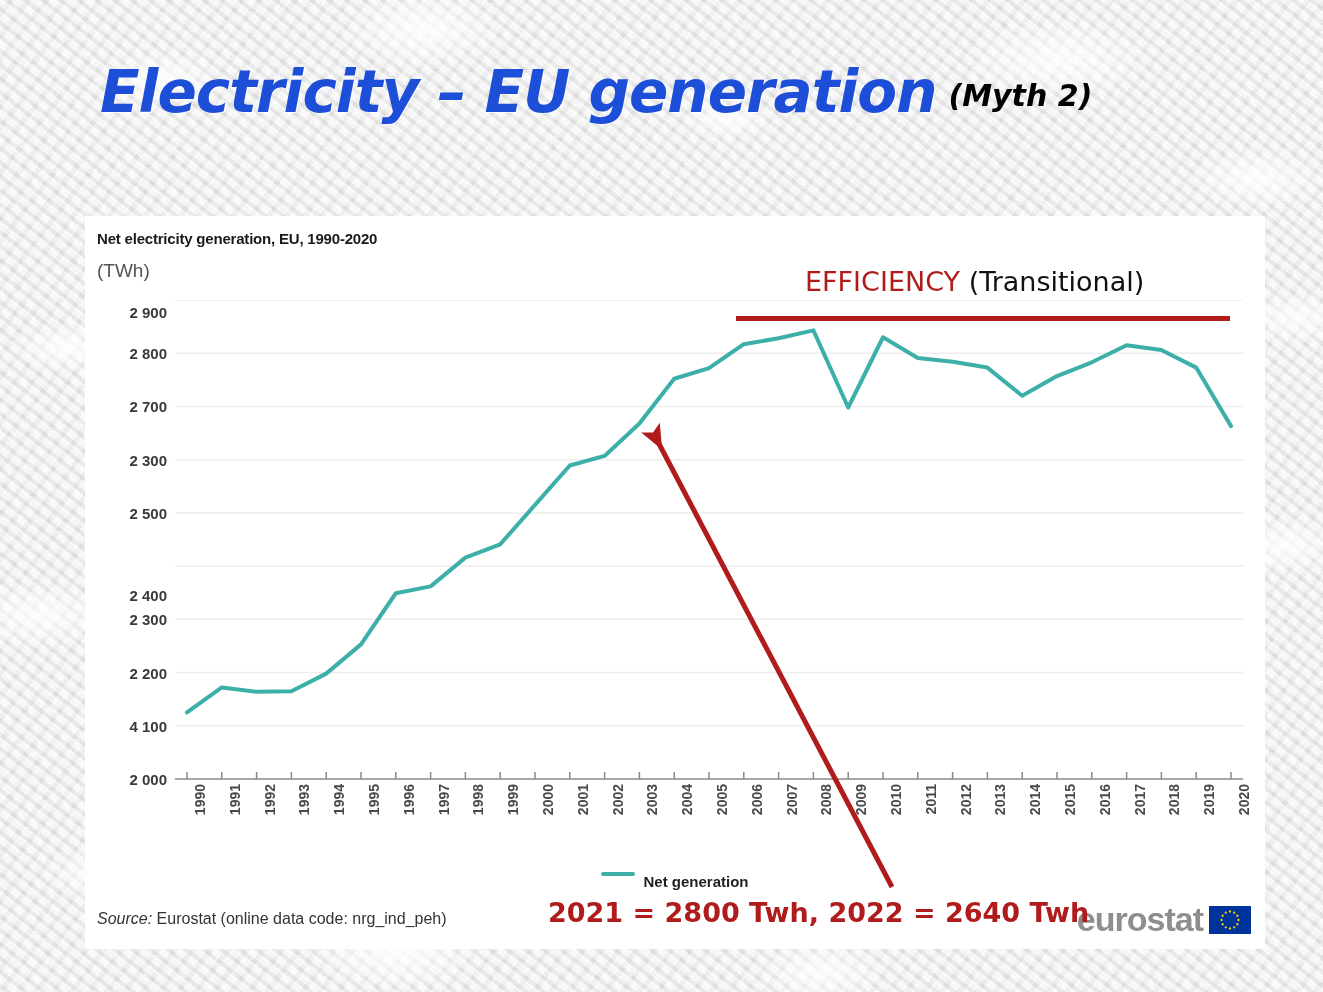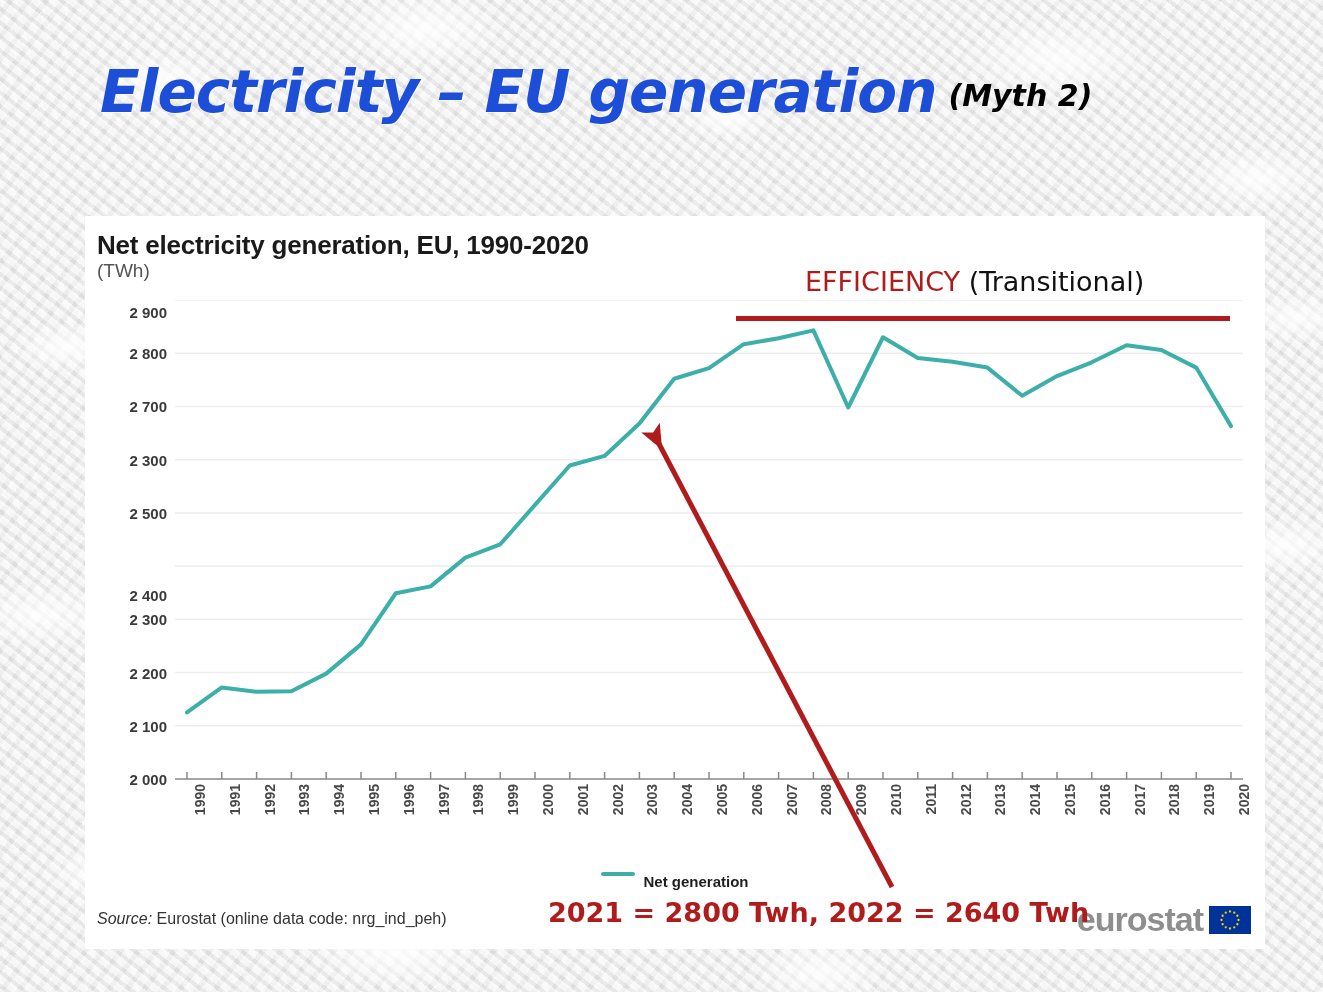--- a/index.html
+++ b/index.html
@@ -60,21 +60,21 @@
   #chart-panel {
     position: absolute;
     left: 85px; top: 216px;
     width: 1180px; height: 733px;
     background: #ffffff;
   }
 
   
   #chart-title {
     position: absolute; left: 12px; top: 14px;
-    font-size: 26px; font-weight: bold; color: #1a1a1a;
+    font-size: 15px; font-weight: bold; color: #1a1a1a;
     font-family: "Liberation Sans", sans-serif;
     letter-spacing: -.2px;
   }
   #chart-unit {
     position: absolute; left: 12px; top: 44px;
     font-size: 19px; color: #555; font-weight: normal;
   }
 
   
   #plot {
@@ -177,21 +177,21 @@
   <span class="main">Electricity – EU generation</span><span class="myth">(Myth 2)</span>
 </div>
 
 <div id="chart-panel">
 
   <div id="chart-title">Net electricity generation, EU, 1990-2020</div>
   <div id="chart-unit">(TWh)</div>
 
   <div id="ylabels">
       <div class="ytick" style="top: 479px;">2 000</div>
-      <div class="ytick" style="top: 425.778px;">2 100</div>
+      <div class="ytick" style="top: 425.778px;">4 100</div>
       <div class="ytick" style="top: 372.556px;">2 200</div>
       <div class="ytick" style="top: 319.333px;">2 300</div>
       <div class="ytick" style="top: 275px; margin-top: 20px;">2 400</div>
       <div class="ytick" style="top: 212.889px;">2 500</div>
       <div class="ytick" style="top: 159.667px;">2 300</div>
       <div class="ytick" style="top: 106.444px;">2 700</div>
       <div class="ytick" style="top: 53.2222px;">2 800</div>
       <div class="ytick" style="top: 0px; margin-top: 12px;">2 900</div>
     </div>
 

